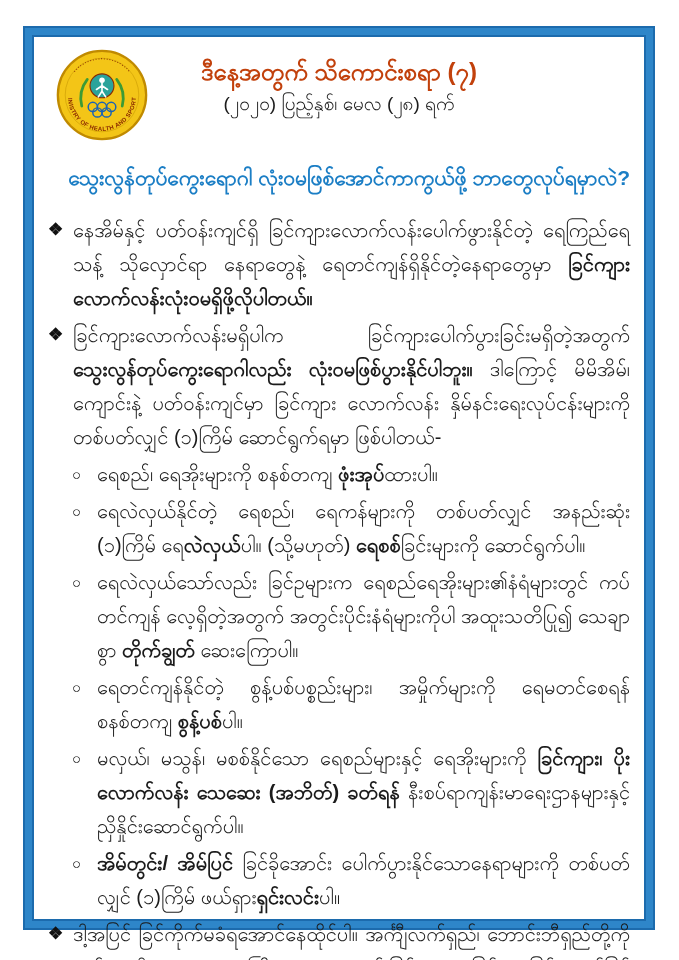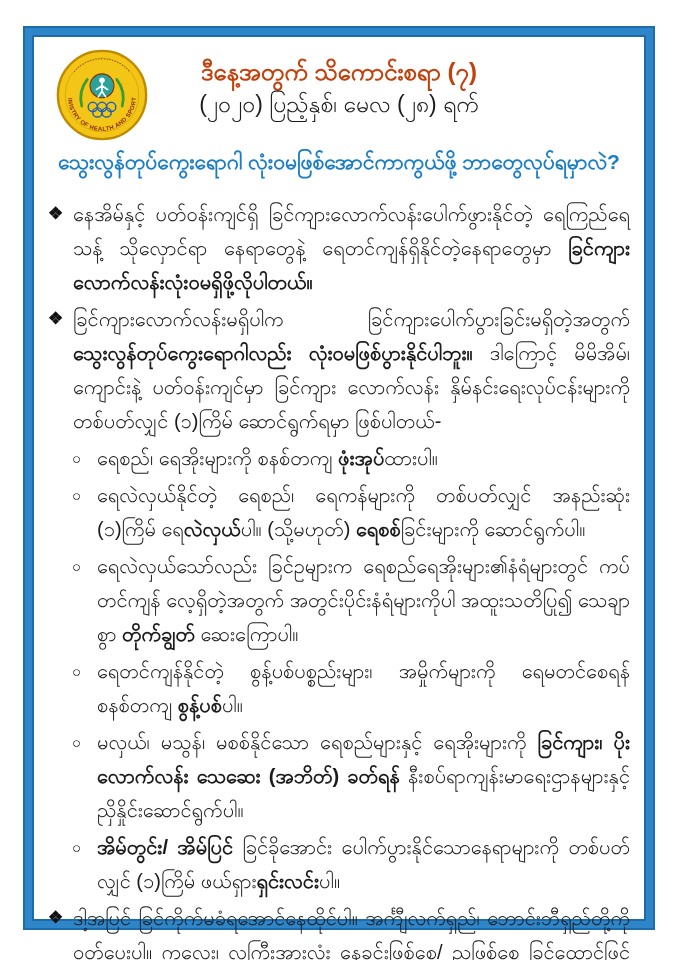--- a/index.html
+++ b/index.html
@@ -46,27 +46,28 @@
     top: 8px;
     text-align: center;
   }
   .doc-title {
     font-size: 24px;
     font-weight: bold;
     color: #c2410c;
     line-height: 34px;
   }
   .doc-date {
-    font-size: 23px;
+    font-size: 19px;
     color: #1c1c1c;
     line-height: 30px;
   }
   
   .question {
-    text-align: center;
+    margin-top: 16px;
+    text-align: right;
     font-size: 21px;
     font-weight: bold;
     color: #1b7ec5;
     line-height: 30px;
   }
   
   .body-list {
     margin-top: 20px;
     font-size: 20px;
     line-height: 34px;

